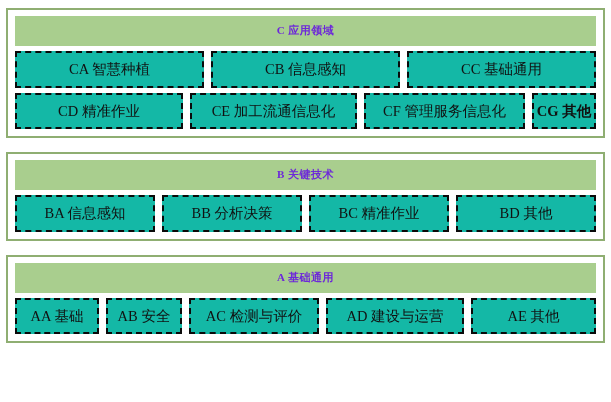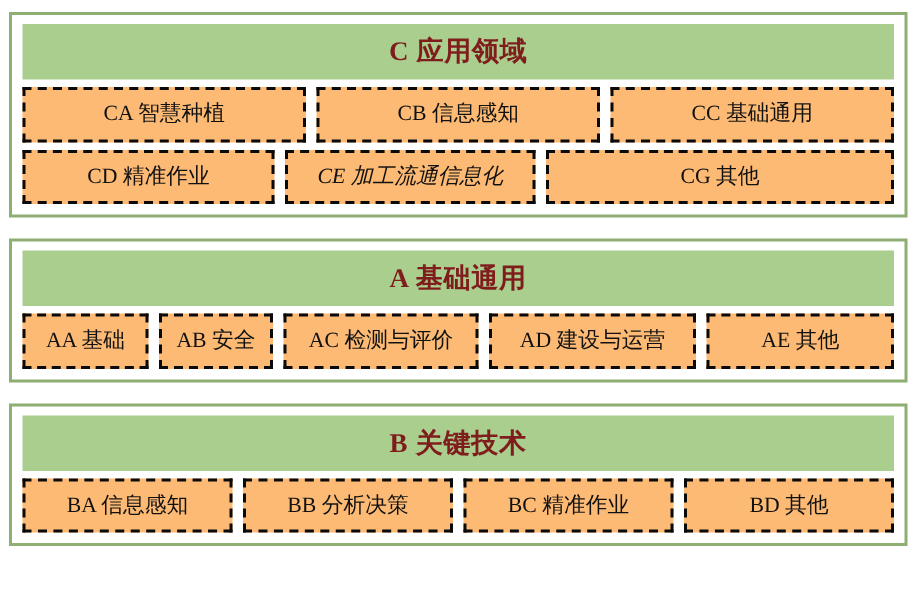--- a/index.html
+++ b/index.html
@@ -31,52 +31,52 @@
     display: flex;
     flex-direction: column;
     gap: 5px;
     flex: 0 0 auto;
   }
   .section-header {
     box-sizing: border-box;
     background: #A9CE8E;
     text-align: center;
     font-weight: bold;
-    font-size: 18px;
+    font-size: 11px;
     line-height: 1;
-    color: #7f1d1d;
+    color: #6d28d9;
     padding: 9px 0 10px 0;
     letter-spacing: 0.5px;
   }
   .row {
     display: flex;
     gap: 7px;
     align-items: stretch;
   }
   .cell {
     box-sizing: border-box;
     border: 2px dashed #0a0a0a;
-    background: #fdba74;
+    background: #14b8a6;
     display: flex;
     align-items: center;
     justify-content: center;
     text-align: center;
     font-size: 14.5px;
     line-height: 1;
     color: #111111;
     padding: 9px 2px 9px 2px;
     white-space: nowrap;
     overflow: hidden;
   }
   
   #section-C .row-1 .cell { flex: 1 1 0; }
   #section-C .row-2 .cell-cd { flex: 0 0 168px; }
-  #section-C .row-2 .cell-ce { flex: 0 0 167px; font-style: italic; }
+  #section-C .row-2 .cell-ce { flex: 0 0 167px; }
   #section-C .row-2 .cell-cf { flex: 0 0 161px; }
-  #section-C .row-2 .cell-cg { flex: 1 1 auto; }
+  #section-C .row-2 .cell-cg { flex: 1 1 auto; font-weight: bold; }
   
   #section-B .row .cell { flex: 1 1 0; }
   
   #section-A .cell-aa { flex: 0 0 84px; }
   #section-A .cell-ab { flex: 0 0 76px; }
   #section-A .cell-ac { flex: 0 0 130px; }
   #section-A .cell-ad { flex: 0 0 138px; }
   #section-A .cell-ae { flex: 1 1 auto; }
 </style>
 </head>
@@ -87,38 +87,39 @@
   <div class="section" id="section-C">
     <div class="section-header">C 应用领域</div>
     <div class="row row-1">
       <div class="cell cell-ca">CA 智慧种植</div>
       <div class="cell cell-cb">CB 信息感知</div>
       <div class="cell cell-cc">CC 基础通用</div>
     </div>
     <div class="row row-2">
       <div class="cell cell-cd">CD 精准作业</div>
       <div class="cell cell-ce">CE 加工流通信息化</div>
+      <div class="cell cell-cf">CF 管理服务信息化</div>
       <div class="cell cell-cg">CG 其他</div>
+    </div>
+  </div>
+
+  <div class="section" id="section-B">
+    <div class="section-header">B 关键技术</div>
+    <div class="row row-1">
+      <div class="cell cell-ba">BA 信息感知</div>
+      <div class="cell cell-bb">BB 分析决策</div>
+      <div class="cell cell-bc">BC 精准作业</div>
+      <div class="cell cell-bd">BD 其他</div>
     </div>
   </div>
 
   <div class="section" id="section-A">
     <div class="section-header">A 基础通用</div>
     <div class="row row-1">
       <div class="cell cell-aa">AA 基础</div>
       <div class="cell cell-ab">AB 安全</div>
       <div class="cell cell-ac">AC 检测与评价</div>
       <div class="cell cell-ad">AD 建设与运营</div>
       <div class="cell cell-ae">AE 其他</div>
     </div>
   </div>
 
-  <div class="section" id="section-B">
-    <div class="section-header">B 关键技术</div>
-    <div class="row row-1">
-      <div class="cell cell-ba">BA 信息感知</div>
-      <div class="cell cell-bb">BB 分析决策</div>
-      <div class="cell cell-bc">BC 精准作业</div>
-      <div class="cell cell-bd">BD 其他</div>
-    </div>
-  </div>
-
 </div>
 
 </body></html>

